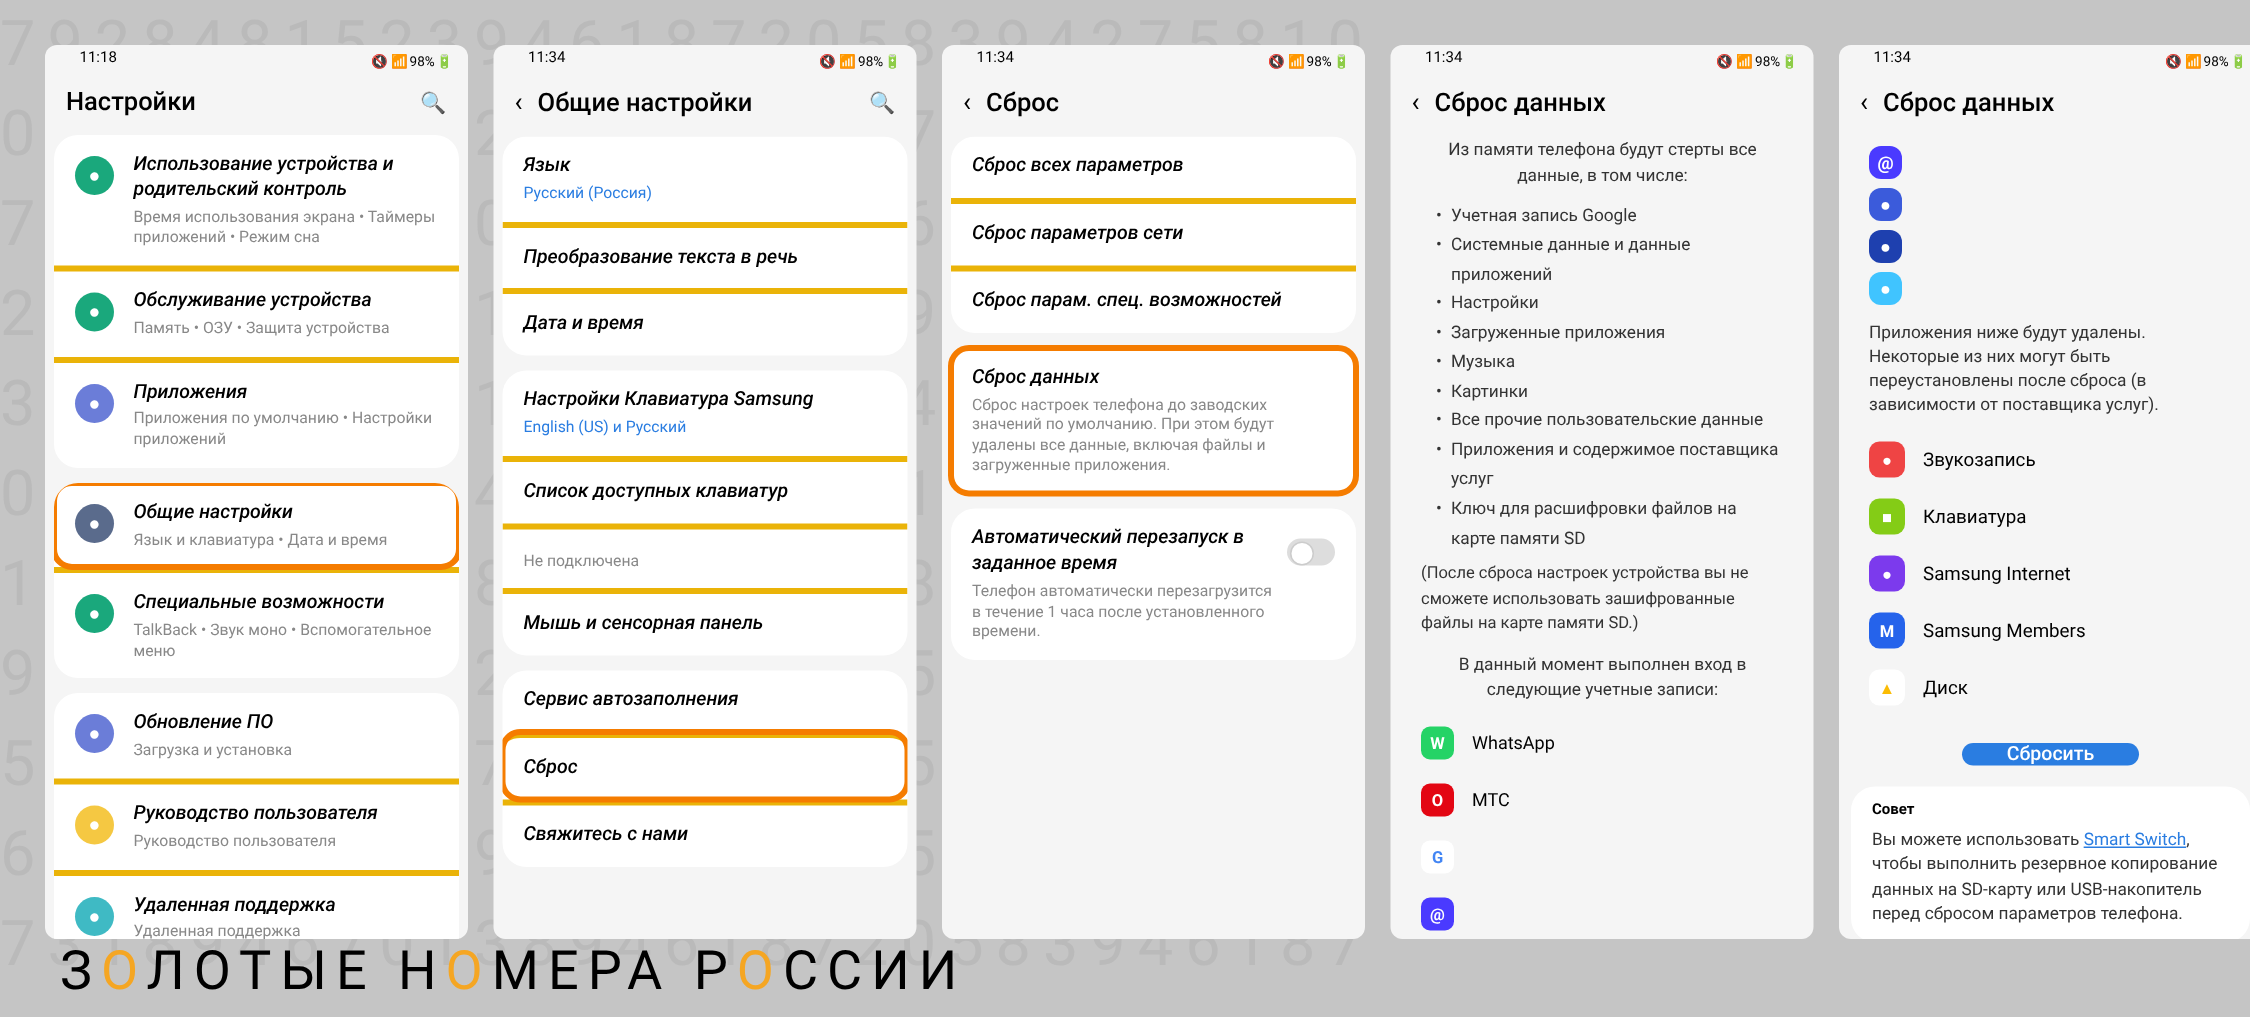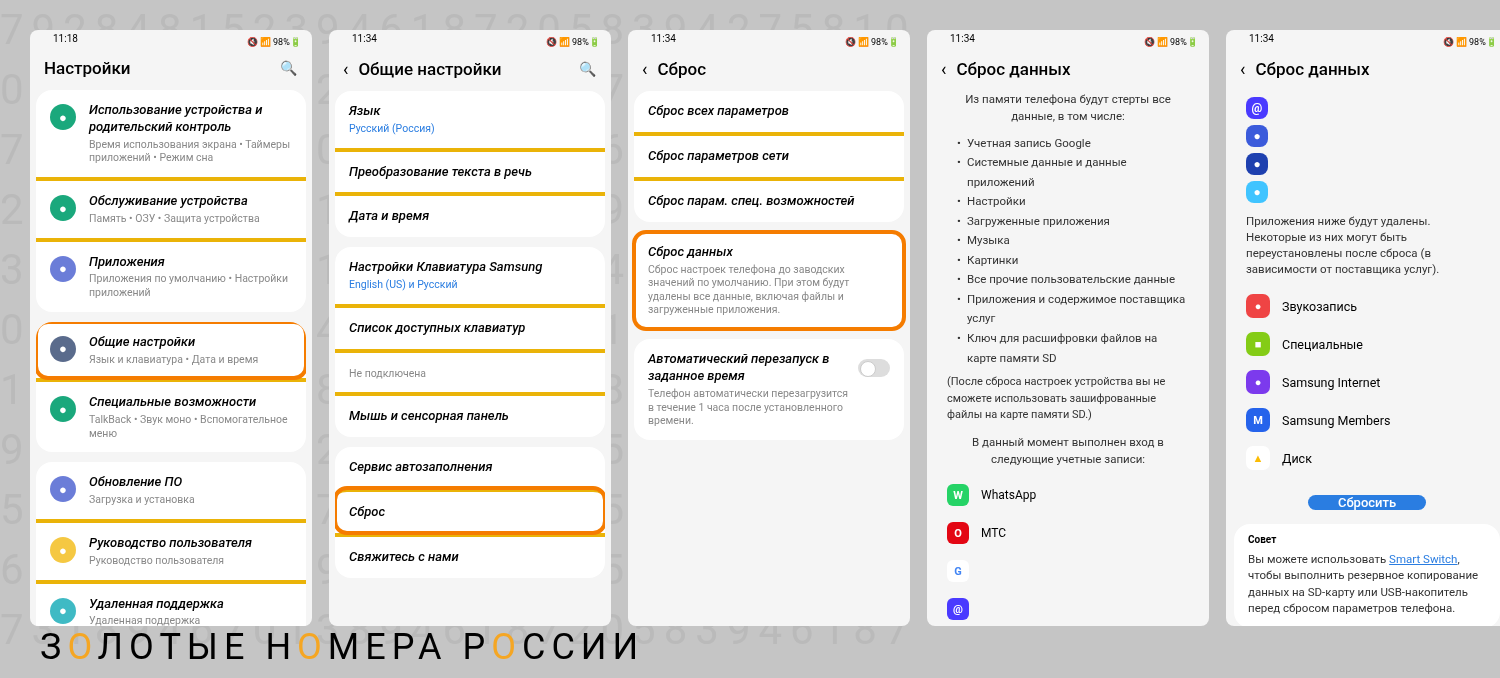--- a/index.html
+++ b/index.html
@@ -329,21 +329,21 @@
         <div class="sq-ic" style="background:#3b5bdb">●</div>
         <div class="sq-ic" style="background:#1e40af">●</div>
         <div class="sq-ic" style="background:#40c4ff">●</div>
         <div class="apps-desc">Приложения ниже будут удалены. Некоторые из них могут быть переустановлены после сброса (в зависимости от поставщика услуг).</div>
         <div class="app-row">
   <div class="app-ic" style="background:#ef4444;color:#fff">●</div>
   <span>Звукозапись</span>
         </div>
         <div class="app-row">
   <div class="app-ic" style="background:#84cc16;color:#fff">■</div>
-  <span>Специальные</span>
+  <span>Клавиатура</span>
         </div>
         <div class="app-row">
   <div class="app-ic" style="background:#7c3aed;color:#fff">●</div>
   <span>Samsung Internet</span>
         </div>
         <div class="app-row">
   <div class="app-ic" style="background:#2563eb;color:#fff">M</div>
   <span>Samsung Members</span>
         </div>
         <div class="app-row">

